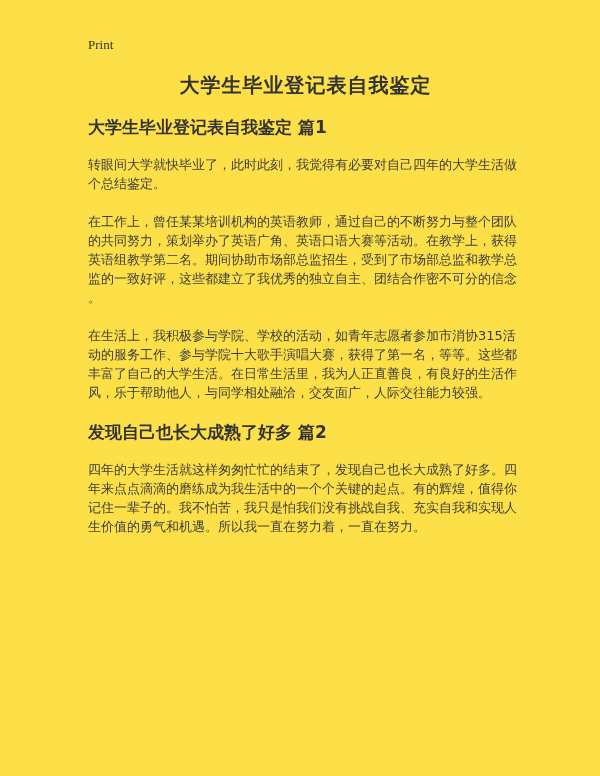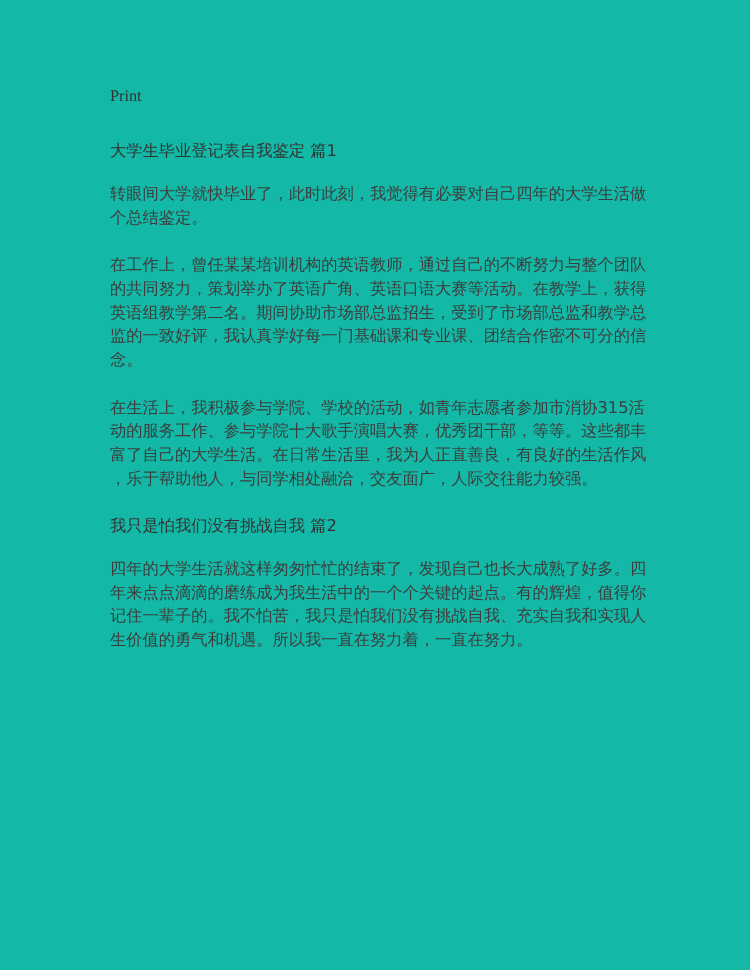--- a/index.html
+++ b/index.html
@@ -7,22 +7,22 @@
   body {
     width: 600px;
     height: 776px;
     overflow: hidden;
     font-family: "DejaVu Sans", sans-serif;
     color: #3d3d3d;
   }
   .page {
     width: 600px;
     height: 776px;
-    background: #14b8a6;
-    padding: 66px 77px 0 88px;
+    background: #fde047;
+    padding: 34px 77px 0 88px;
   }
   .print-link {
     display: inline-block;
     font-family: "Liberation Serif", serif;
     font-size: 13px;
     color: #333333;
     cursor: pointer;
     margin-bottom: 11px;
   }
   .doc-title {
@@ -32,22 +32,22 @@
     text-align: center;
     letter-spacing: 1px;
     margin: 8px 0 17px 0;
   }
   .subtitle {
     font-size: 13px;
     color: #3d3d3d;
     margin-bottom: 14px;
   }
   .section-heading {
-    font-size: 13px;
-    font-weight: normal;
+    font-size: 17px;
+    font-weight: bold;
     color: #333333;
     margin: 16px 0 15px 0;
   }
   .para {
     font-size: 13px;
     line-height: 19px;
     color: #3d3d3d;
     margin-bottom: 19px;
     word-break: break-all;
     line-break: anywhere;
@@ -55,32 +55,33 @@
     margin-top: 16px;
   }
 </style>
 </head>
 <body>
 
 <div class="page">
 
   <div class="print-link">Print</div>
 
+  <h1 class="doc-title">大学生毕业登记表自我鉴定</h1>
 
 
   <h2 class="section-heading">大学生毕业登记表自我鉴定 篇1</h2>
 
   <p class="para">转眼间大学就快毕业了，此时此刻，我觉得有必要对自己四年的大学生活做个总结鉴定。</p>
 
 
 
-  <p class="para">在工作上，曾任某某培训机构的英语教师，通过自己的不断努力与整个团队的共同努力，策划举办了英语广角、英语口语大赛等活动。在教学上，获得英语组教学第二名。期间协助市场部总监招生，受到了市场部总监和教学总监的一致好评，我认真学好每一门基础课和专业课、团结合作密不可分的信念。</p>
+  <p class="para">在工作上，曾任某某培训机构的英语教师，通过自己的不断努力与整个团队的共同努力，策划举办了英语广角、英语口语大赛等活动。在教学上，获得英语组教学第二名。期间协助市场部总监招生，受到了市场部总监和教学总监的一致好评，这些都建立了我优秀的独立自主、团结合作密不可分的信念。</p>
 
-  <p class="para">在生活上，我积极参与学院、学校的活动，如青年志愿者参加市消协315活动的服务工作、参与学院十大歌手演唱大赛，优秀团干部，等等。这些都丰富了自己的大学生活。在日常生活里，我为人正直善良，有良好的生活作风，乐于帮助他人，与同学相处融洽，交友面广，人际交往能力较强。</p>
+  <p class="para">在生活上，我积极参与学院、学校的活动，如青年志愿者参加市消协315活动的服务工作、参与学院十大歌手演唱大赛，获得了第一名，等等。这些都丰富了自己的大学生活。在日常生活里，我为人正直善良，有良好的生活作风，乐于帮助他人，与同学相处融洽，交友面广，人际交往能力较强。</p>
 
 
-  <h2 class="section-heading">我只是怕我们没有挑战自我 篇2</h2>
+  <h2 class="section-heading">发现自己也长大成熟了好多 篇2</h2>
 
   <p class="para">四年的大学生活就这样匆匆忙忙的结束了，发现自己也长大成熟了好多。四年来点点滴滴的磨练成为我生活中的一个个关键的起点。有的辉煌，值得你记住一辈子的。我不怕苦，我只是怕我们没有挑战自我、充实自我和实现人生价值的勇气和机遇。所以我一直在努力着，一直在努力。</p>
 
   
 
 </div>
 
 </body></html>

